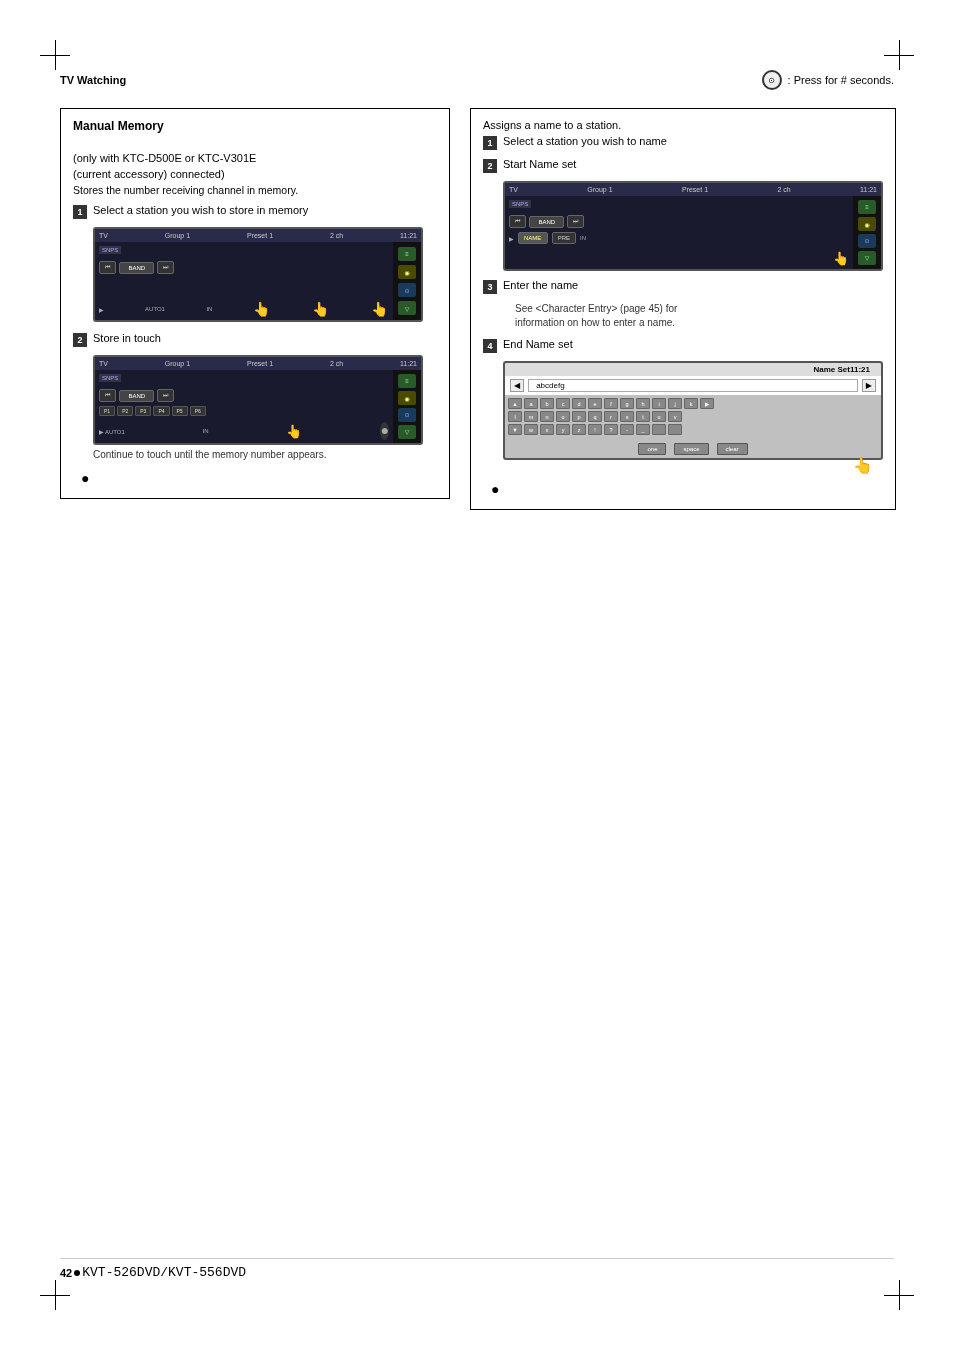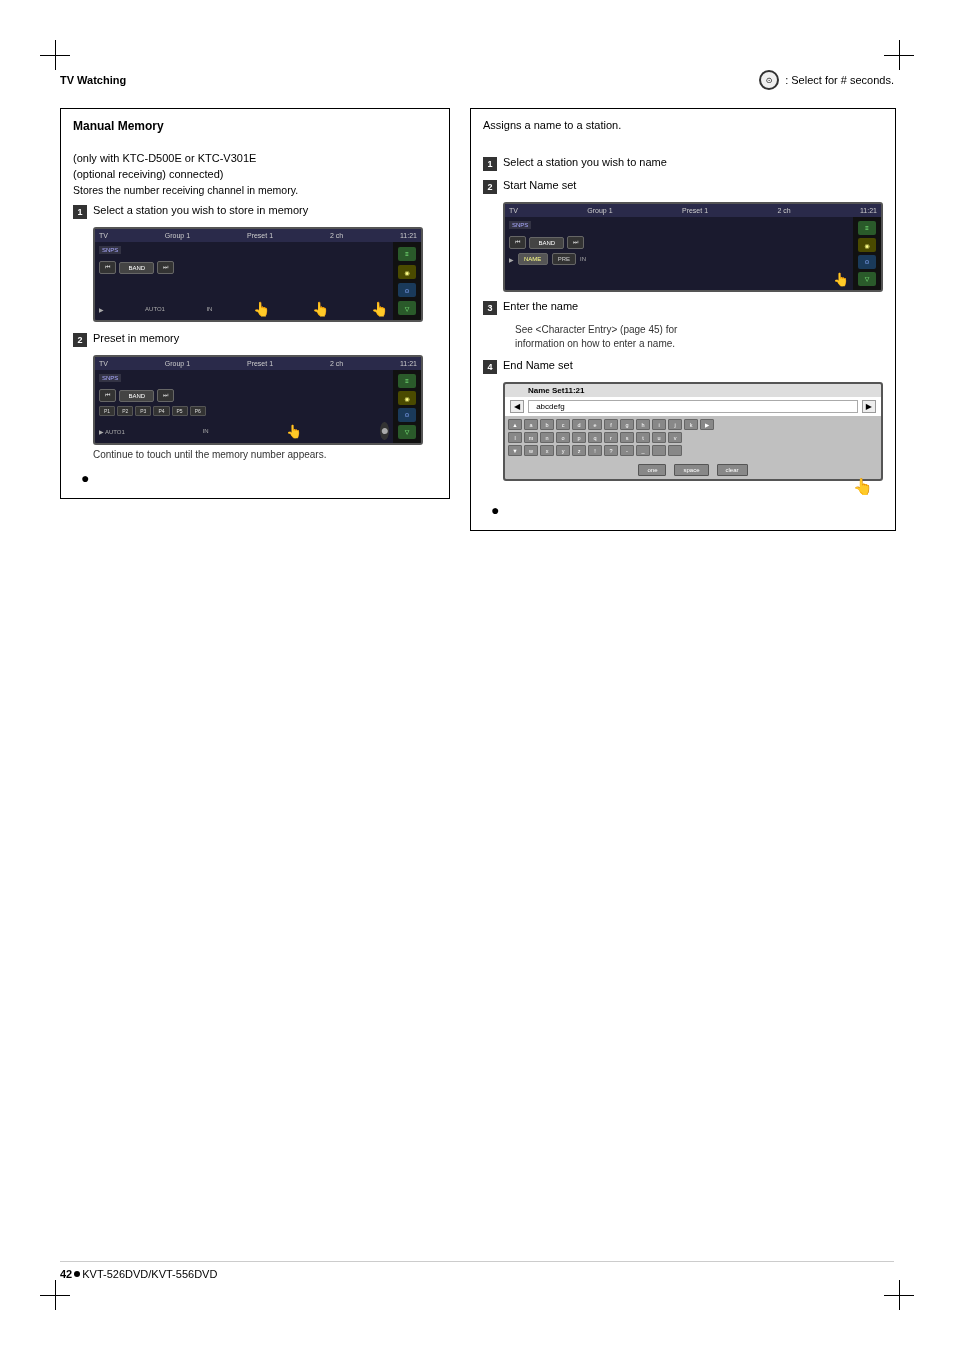--- a/index.html
+++ b/index.html
@@ -266,24 +266,24 @@
       border-radius: 3px;
       width: 380px;
       margin: 6px 0 4px 20px;
       overflow: hidden;
     }
     .ns-title-bar {
       background: #ddd;
       color: #000;
       font-size: 8px;
       font-weight: bold;
-      padding: 2px 23px;
-      display: flex;
-      align-items: center;
-      justify-content: flex-start;
+      padding: 2px 11px;
+      display: flex;
+      align-items: center;
+      justify-content: flex-end;
     }
     .ns-input-row {
       background: #fff;
       padding: 3px 5px;
       display: flex;
       align-items: center;
       gap: 4px;
     }
     .ns-back {
       font-size: 8px;
@@ -366,37 +366,38 @@
       font-size: 11px;
       font-weight: bold;
     }
     .footer-bullet {
       width: 6px;
       height: 6px;
       border-radius: 50%;
       background: #000;
     }
     .footer-model {
-      font-size: 11px;
+      font-size: 13px;
+      font-family: Liberation Mono, monospace;
     }
 
     
     .set-station-box {
       border: 1.5px solid #000;
       padding: 10px 12px 12px 12px;
       background: #fff;
     }
     .set-station-title {
       font-weight: bold;
       font-size: 13px;
       margin-bottom: 4px;
     }
     .assigns-text {
       font-size: 11px;
-      margin-bottom: 25px;
+      margin-bottom: 4px;
     }
     .char-entry-note {
       font-size: 10px;
       color: #333;
       margin-left: 32px;
       margin-top: 3px;
       line-height: 1.4;
     }
 
     
@@ -418,31 +419,31 @@
 <div class="reg-mark tr"></div>
 <div class="reg-mark bl"></div>
 <div class="reg-mark br"></div>
 
 <div class="page">
 
   <div class="header">
     <span class="header-left">TV Watching</span>
     <div class="header-right">
       <div class="press-icon">⊙</div>
-      <span>: Select for # seconds.</span>
+      <span>: Press for # seconds.</span>
     </div>
   </div>
 
   <div class="two-col">
 
     <div class="col-left">
       <div class="section-box">
         <div class="section-title">Manual Memory</div>
         <div class="section-subtitle">(only with KTC-D500E or KTC-V301E</div>
-        <div class="section-subtitle">(optional receiving) connected)</div>
+        <div class="section-subtitle">(current accessory) connected)</div>
         <div class="section-desc">Stores the number receiving channel in memory.</div>
 
         <div class="step">
           <div class="step-num">1</div>
           <div class="step-label">Select a station you wish to store in memory</div>
         </div>
 
         <div class="device-screen wide">
           <div class="screen-top-bar">
             <span>TV</span>
@@ -472,21 +473,21 @@
               <div class="screen-icon">≡</div>
               <div class="screen-icon eye">◉</div>
               <div class="screen-icon magnify">⊙</div>
               <div class="screen-icon">▽</div>
             </div>
           </div>
         </div>
 
         <div class="step" style="margin-top:10px;">
           <div class="step-num">2</div>
-          <div class="step-label">Preset in memory</div>
+          <div class="step-label">Store in touch</div>
         </div>
 
         <div class="device-screen wide2">
           <div class="screen-top-bar">
             <span>TV</span>
             <span>Group  1</span>
             <span>Preset 1</span>
             <span>2 ch</span>
             <span>11:21</span>
           </div>

